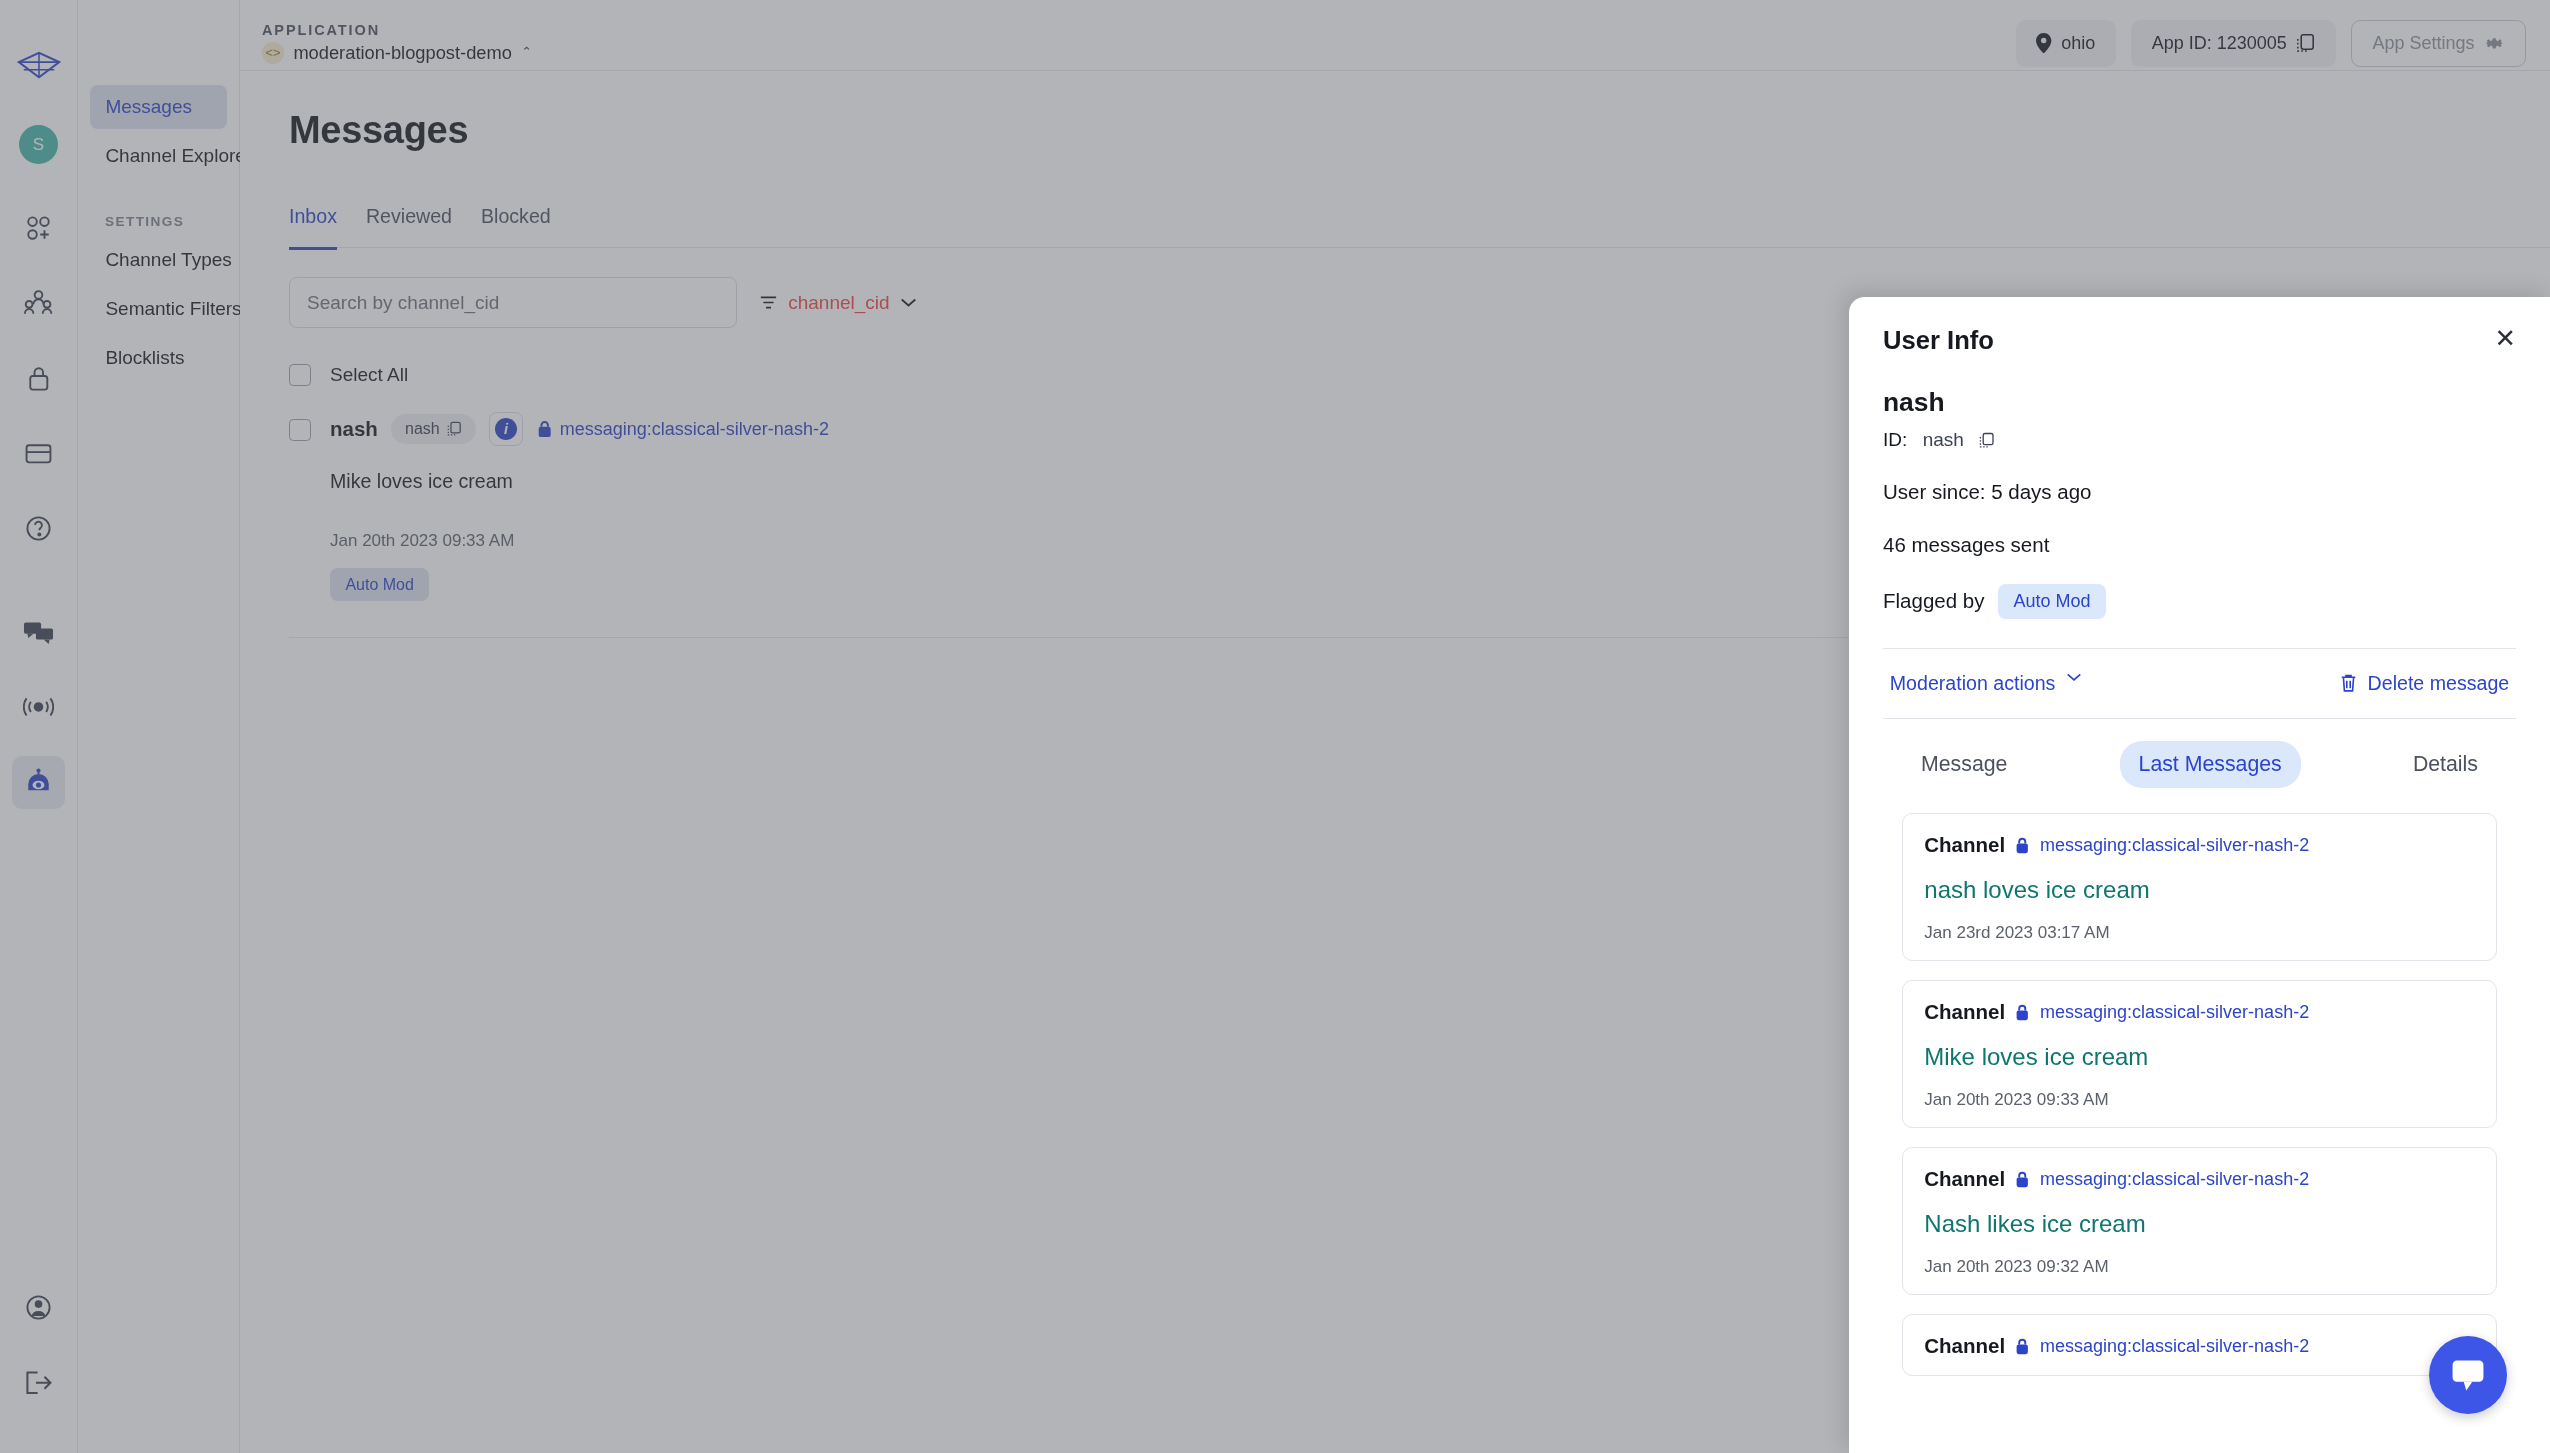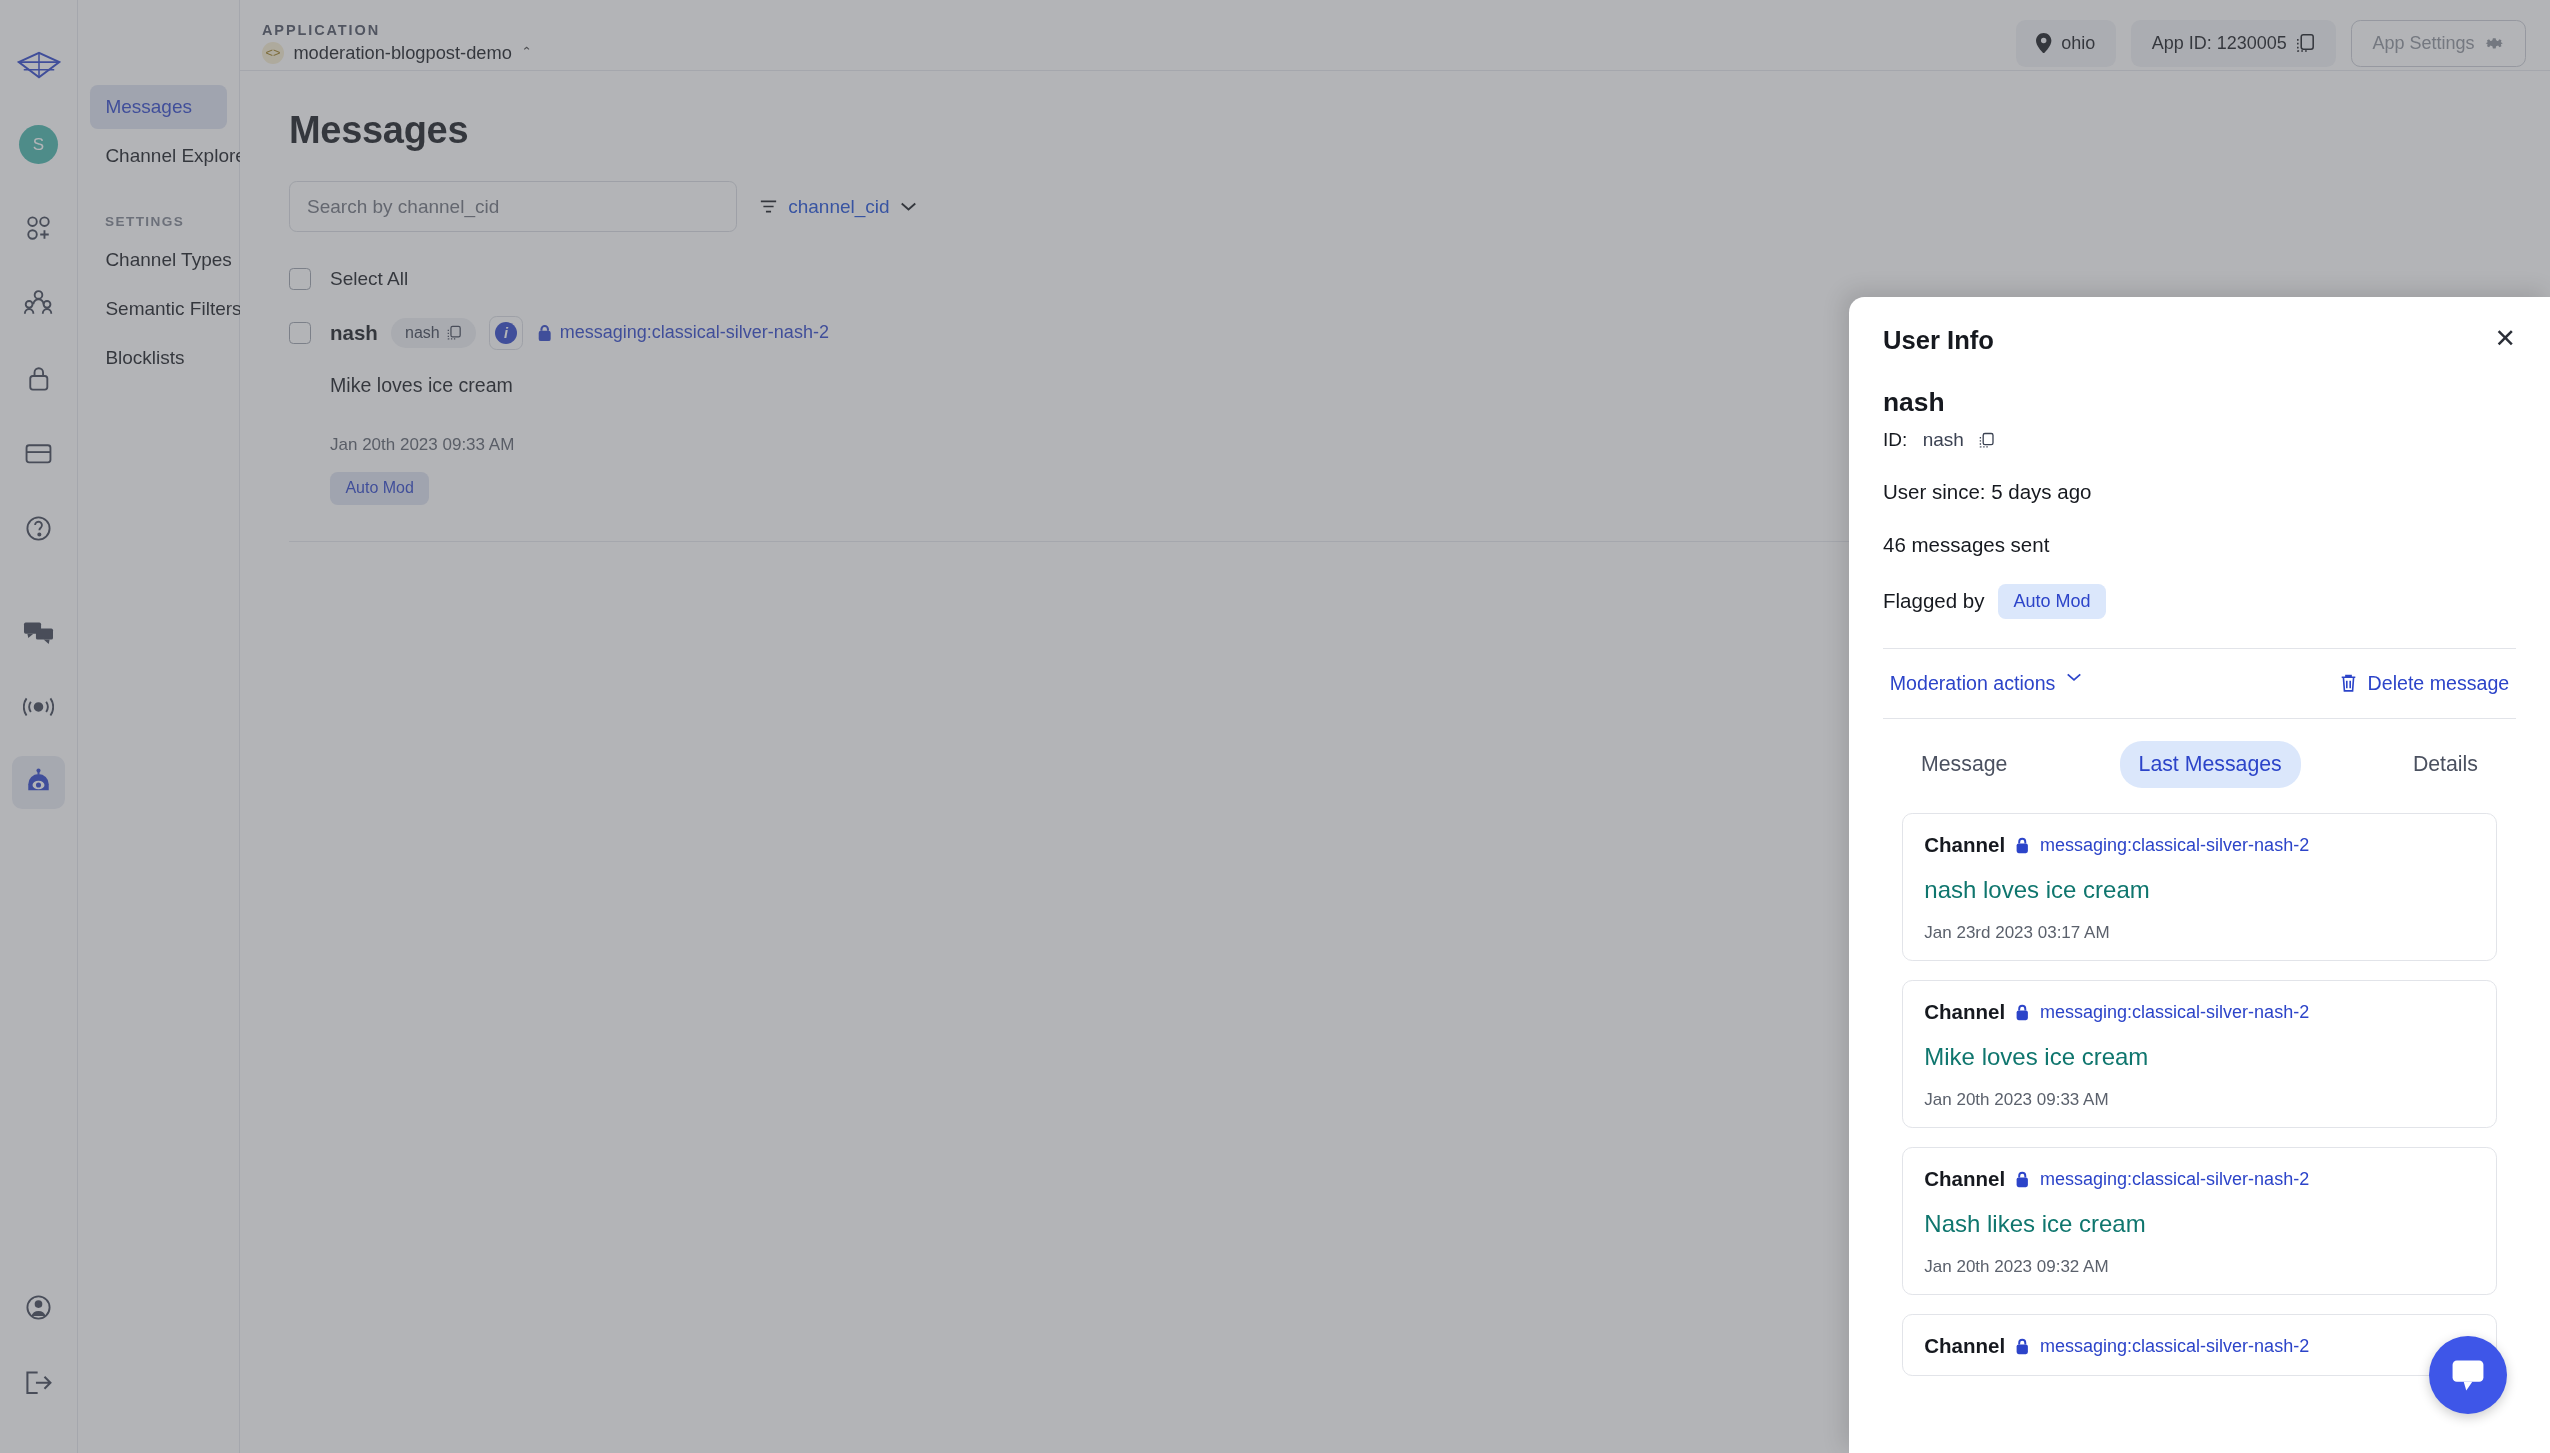--- a/index.html
+++ b/index.html
@@ -77,21 +77,21 @@
   .tabs { display:flex; gap:29px; margin-top:53px; border-bottom:1.7px solid #e6e8ec; padding-right:49px; }
   .tab { font-size:19.6px; color:#4b5160; padding-bottom:19px; cursor:pointer; border-bottom:3.4px solid transparent; margin-bottom:-2.6px; }
   .tab.active { color:#2c44c9; border-bottom-color:#2c44c9; }
   .searchrow { display:flex; align-items:center; gap:22px; margin-top:29px; padding-right:49px; }
   .search-input {
     width:448px; height:51px; border:1.3px solid #d8dbe1; border-radius:7.7px;
     padding: 16px 17px; font-size:19px; color:#16191f; background:#fff;
     font-family:"Liberation Sans", sans-serif;
   }
   .search-input::placeholder { color:#6d727c; }
-  .filter-btn { display:flex; align-items:center; gap:10.2px; font-size:19px; color:#1d4ed8; cursor:pointer; }
+  .filter-btn { display:flex; align-items:center; gap:10.2px; font-size:19px; color:#ef4444; cursor:pointer; }
 
   .selectall { display:flex; align-items:center; gap:19px; margin-top:36px; }
   .cbox { width:22px; height:22px; border:1.7px solid #9aa0ab; border-radius:4.3px; background:#fff; }
   .selectall-label { font-size:19px; color:#16191f; }
 
   .msgrow { display:flex; margin-top:25.6px; padding-right:49px; }
   .msgrow-left { display:flex; gap:19px; flex:1 1 auto; min-width:0; }
   .msg-body { flex:1 1 auto; min-width:0; }
   .msg-head { display:flex; align-items:center; gap:13.6px; }
   .msg-user { font-size:20.5px; font-weight:700; color:#16191f; }
@@ -303,20 +303,25 @@
           <span>App Settings</span>
           <svg width="20.5" height="20.5" viewBox="0 0 24 24" fill="#8b9099">
               <path d="M12 8a4 4 0 100 8 4 4 0 000-8zm10 4l-2.2-1.2.6-2.4-2.3-1-1.6 1.9-2.3-.9L13.6 6h-3.2l-.6 2.4-2.3.9L5.9 7.4l-2.3 1 .6 2.4L2 12l2.2 1.2-.6 2.4 2.3 1 1.6-1.9 2.3.9.6 2.4h3.2l.6-2.4 2.3-.9 1.6 1.9 2.3-1-.6-2.4L22 12z"></path>
             </svg>
         </div>
       </div>
 
       <div class="content">
         <div class="page-title">Messages</div>
 
+        <div class="tabs">
+          <div class="tab active"><span>Inbox</span></div>
+          <div class="tab"><span>Reviewed</span></div>
+          <div class="tab"><span>Blocked</span></div>
+        </div>
 
         <div class="searchrow">
           <input class="search-input" value="" placeholder="Search by channel_cid" style="">
           <div class="filter-btn">
             <svg width="19" height="17" viewBox="0 0 22 20" stroke="#16191f" stroke-width="2" fill="none">
                 <path d="M2 4h18M5 10h12M8 16h6"></path>
               </svg>
             <span>channel_cid</span>
             <svg width="17" height="11" viewBox="0 0 20 13" stroke="#16191f" stroke-width="2.2" fill="none">
                 <path d="M2 3l8 7 8-7"></path>

